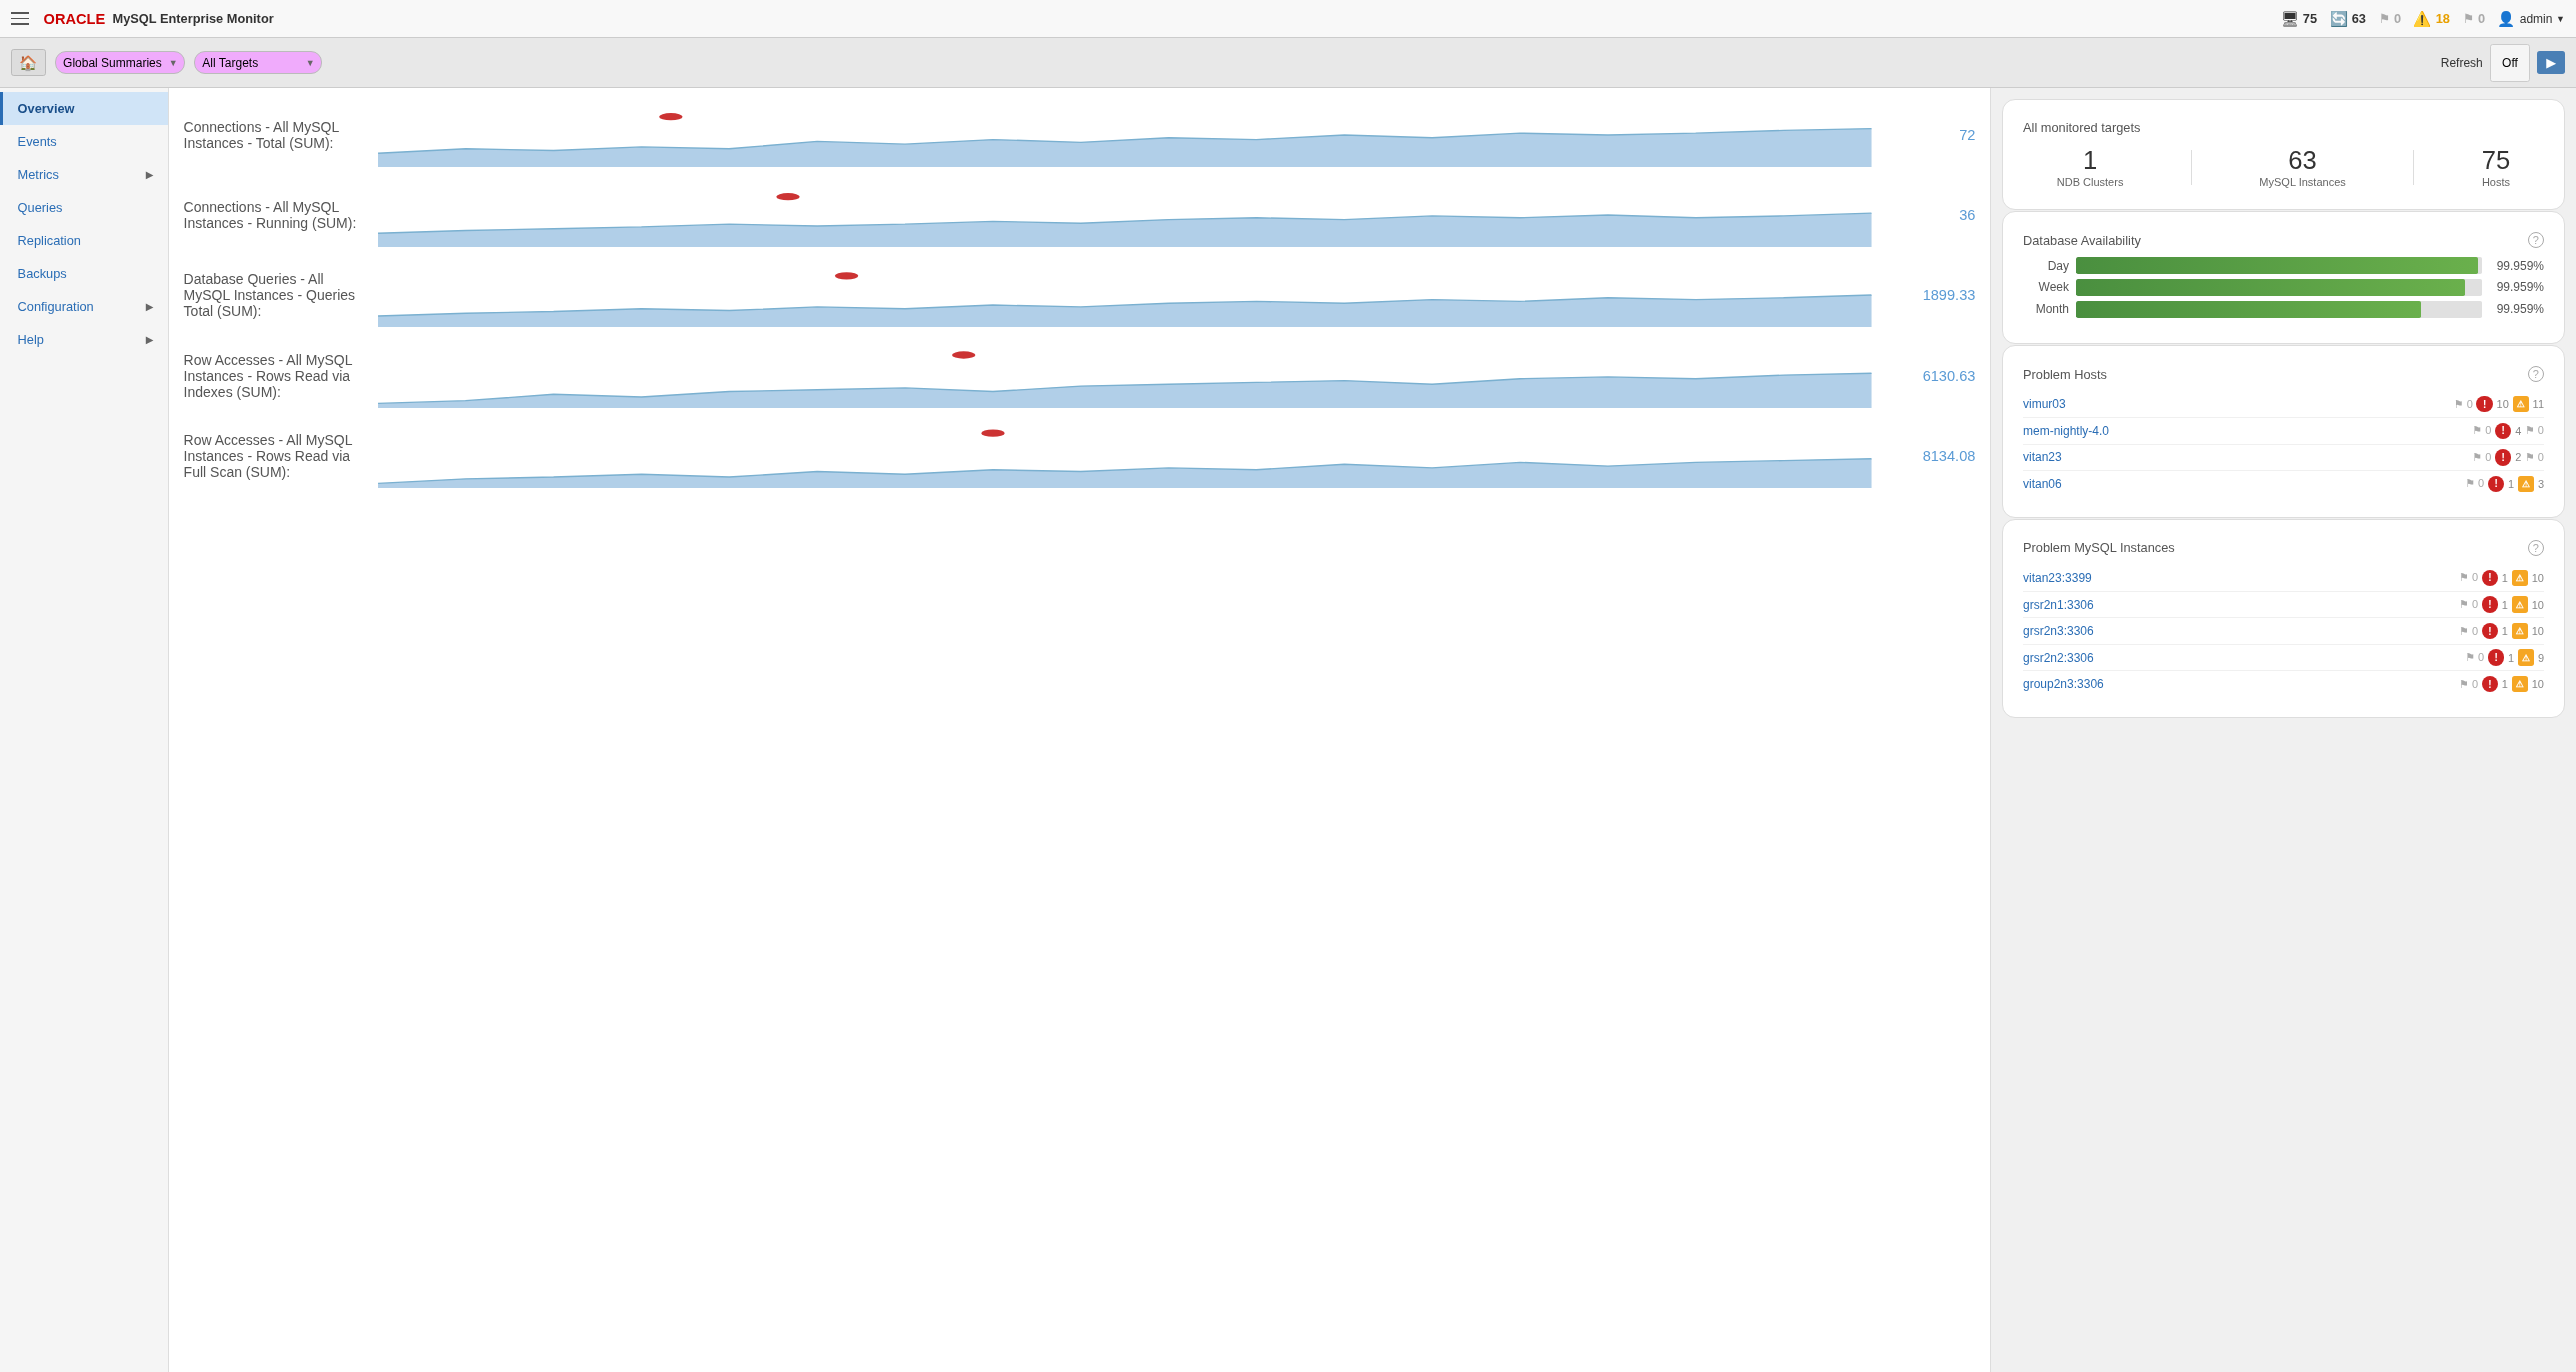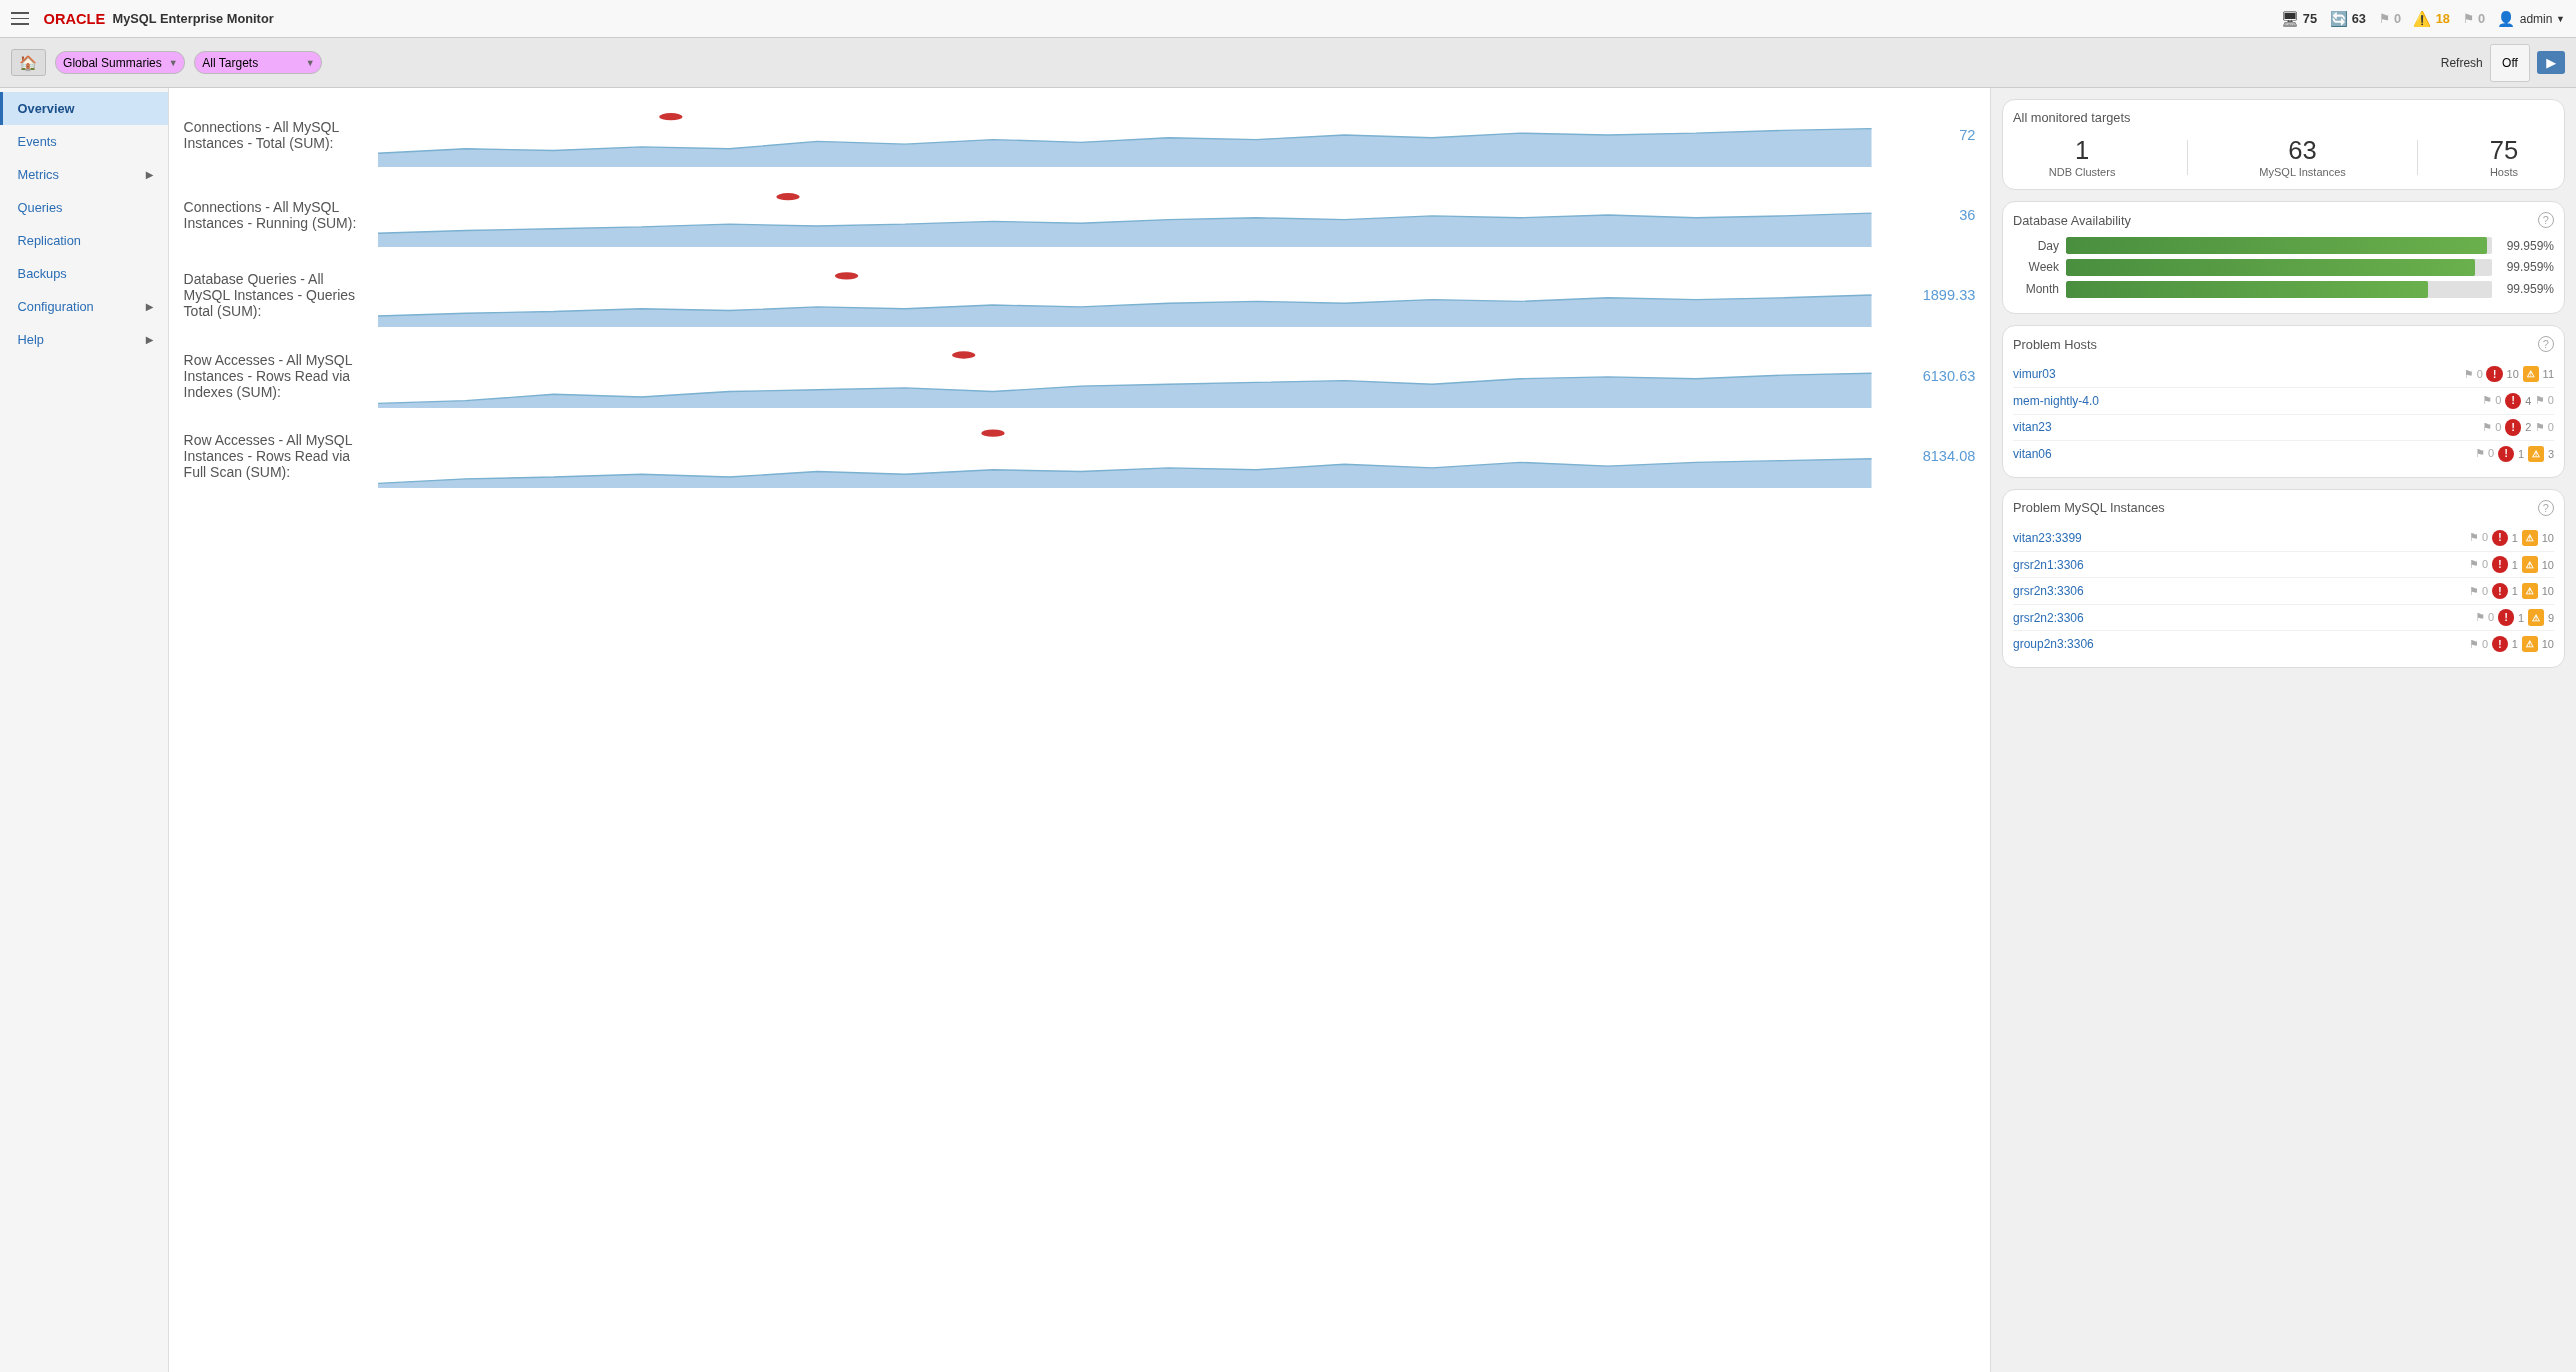--- a/index.html
+++ b/index.html
@@ -193,22 +193,22 @@
       font-size: 14.6px;
       color: #5b9bd5;
       flex-shrink: 0;
     }
 
     
     .card {
       background: #fff;
       border: 0.9px solid #ddd;
       border-radius: 13px;
-      margin-bottom: 11px;
-      padding: 10px;
+      margin-bottom: 1px;
+      padding: 20px;
     }
     .card h3 {
       font-size: 12.8px;
       font-weight: normal;
       color: #555;
       margin-bottom: 11px;
     }
 
     
     .summary-stats {

